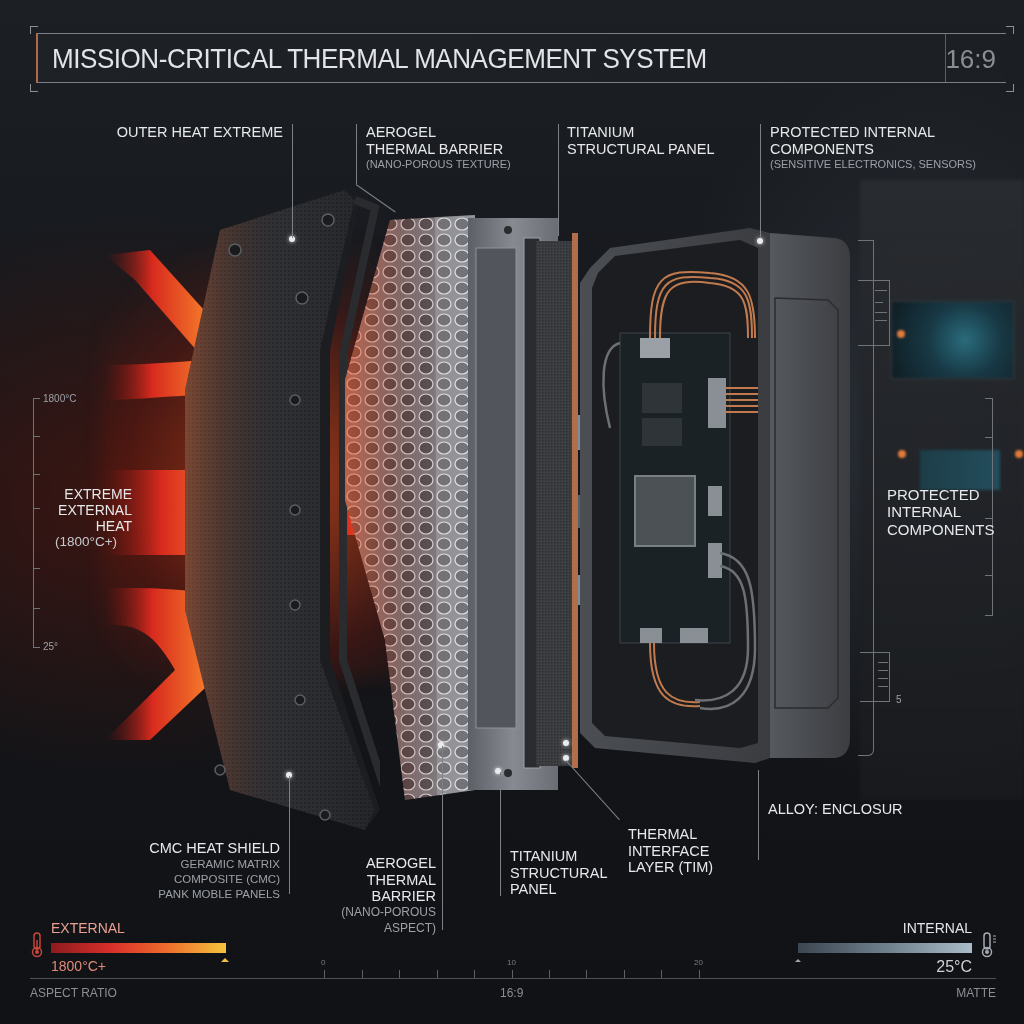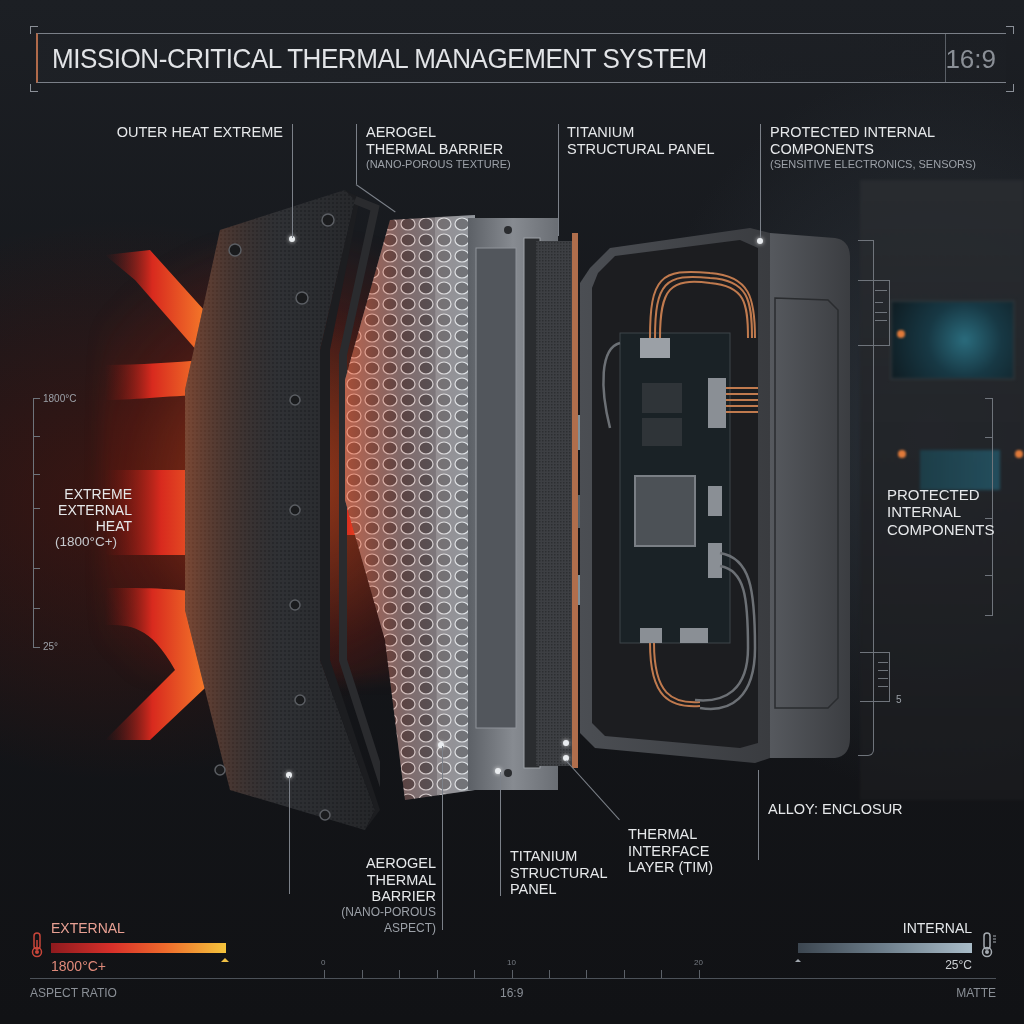--- a/index.html
+++ b/index.html
@@ -102,21 +102,21 @@
     }
     .legend-ext-val { position: absolute; left: 51px; top: 958px; font-size: 14px; color: #e08a7a; font-family: "Liberation Sans", sans-serif; }
     .legend-ext-marker { position: absolute; left: 221px; top: 958px; width: 0; height: 0; border-left: 4px solid transparent; border-right: 4px solid transparent; border-bottom: 4px solid #f0c044; }
     .thermo { position: absolute; }
 
     .legend-int-label { position: absolute; right: 52px; top: 920px; font-size: 14px; color: #e3e6e9; font-family: "Liberation Sans", sans-serif; }
     .legend-int-bar {
       position: absolute; left: 798px; top: 943px; width: 174px; height: 10px;
       background: linear-gradient(90deg, #3c4650 0%, #6e7f8c 50%, #a9bcc8 100%);
     }
-    .legend-int-val { position: absolute; right: 52px; top: 958px; font-size: 12px; color: #cdd1d5; font-family: "Liberation Sans", sans-serif; }
+    .legend-int-val { position: absolute; right: 52px; top: 958px; font-size: 16px; color: #cdd1d5; font-family: "Liberation Sans", sans-serif; }
     .legend-int-marker { position: absolute; left: 795px; top: 959px; width: 0; height: 0; border-left: 3px solid transparent; border-right: 3px solid transparent; border-bottom: 3px solid #a0a6ad; }
 
     .ruler { position: absolute; left: 30px; top: 978px; width: 966px; height: 1px; background: #4c5158; }
     .ruler-tick { position: absolute; top: 970px; width: 1px; height: 8px; background: #5c6168; }
     .ruler-num { position: absolute; top: 958px; font-size: 8px; color: #777c83; font-family: "Liberation Sans", sans-serif; }
     .footer-l { position: absolute; left: 30px; top: 986px; font-size: 12px; color: #8a8f96; font-family: "Liberation Sans", sans-serif; }
     .footer-c { position: absolute; left: 500px; top: 986px; font-size: 12px; color: #8a8f96; font-family: "Liberation Sans", sans-serif; }
     .footer-r { position: absolute; right: 28px; top: 986px; font-size: 12px; color: #8a8f96; font-family: "Liberation Sans", sans-serif; }
   </style>
 </head>
@@ -361,20 +361,26 @@
   <span class="rtick" style="left:878px;top:678px;width:10px;"></span>
   <span class="rtick" style="left:878px;top:686px;width:10px;"></span>
   <div class="scale-label" style="left:896px;top:694px;">5</div>
   <div class="label" style="left:887px;top:486px;width:120px;">
     <span class="main" style="white-space:pre-line;font-size:15px;">PROTECTED
 INTERNAL
 COMPONENTS</span>
   </div>
 
   <div class="vline" style="left:289px;top:776px;height:118px;"></div>
+  <div class="label right" style="left:120px;top:840px;width:160px;">
+    <span class="main">CMC HEAT SHIELD</span>
+    <span class="sub" style="white-space:pre-line;font-size:11.5px;">GERAMIC MATRIX
+COMPOSITE (CMC)
+PANK MOBLE PANELS</span>
+  </div>
 
   <div class="vline" style="left:442px;top:746px;height:184px;"></div>
   <div class="label right" style="left:320px;top:855px;width:116px;">
     <span class="main" style="white-space:pre-line;">AEROGEL
 THERMAL
 BARRIER</span>
     <span class="sub" style="white-space:pre-line;font-size:12px;">(NANO-POROUS
 ASPECT)</span>
   </div>
 

